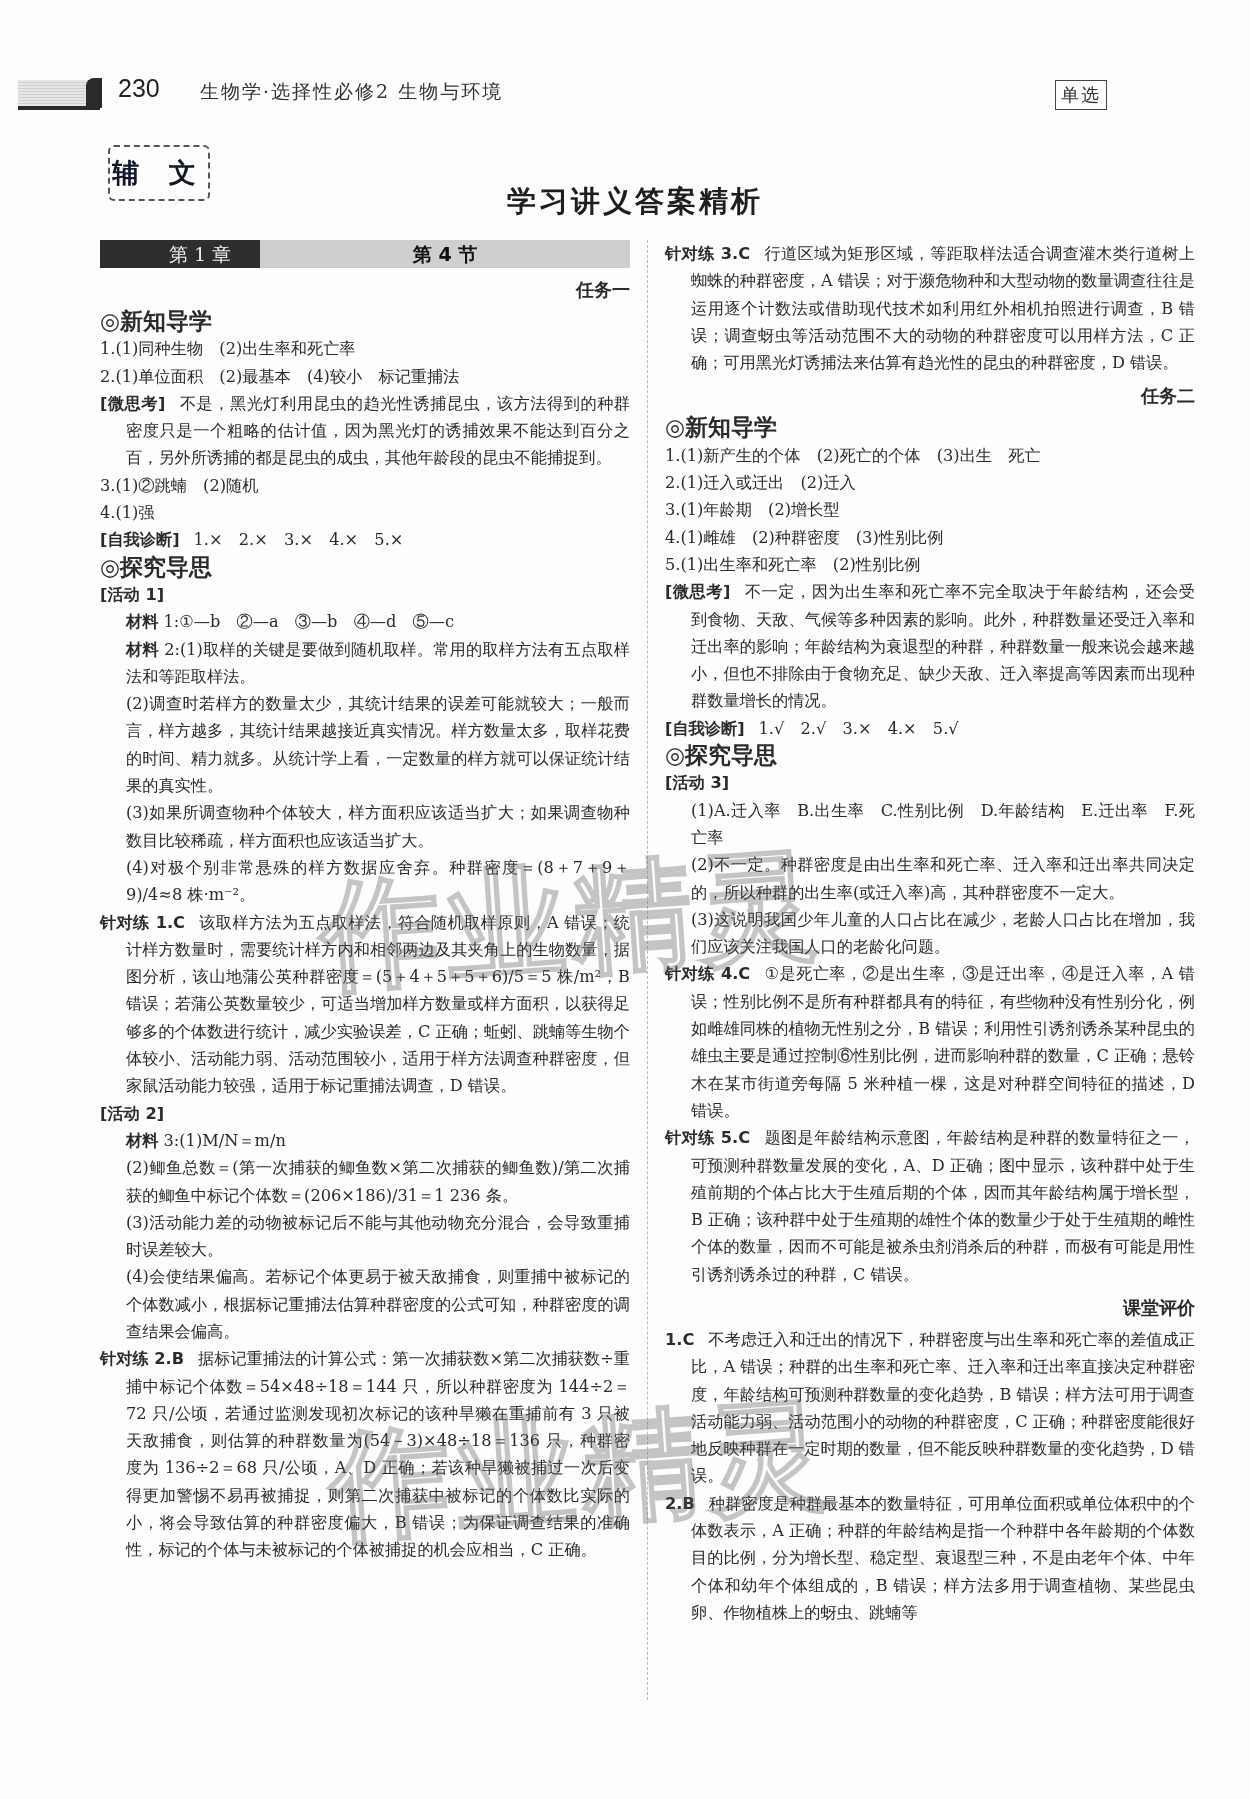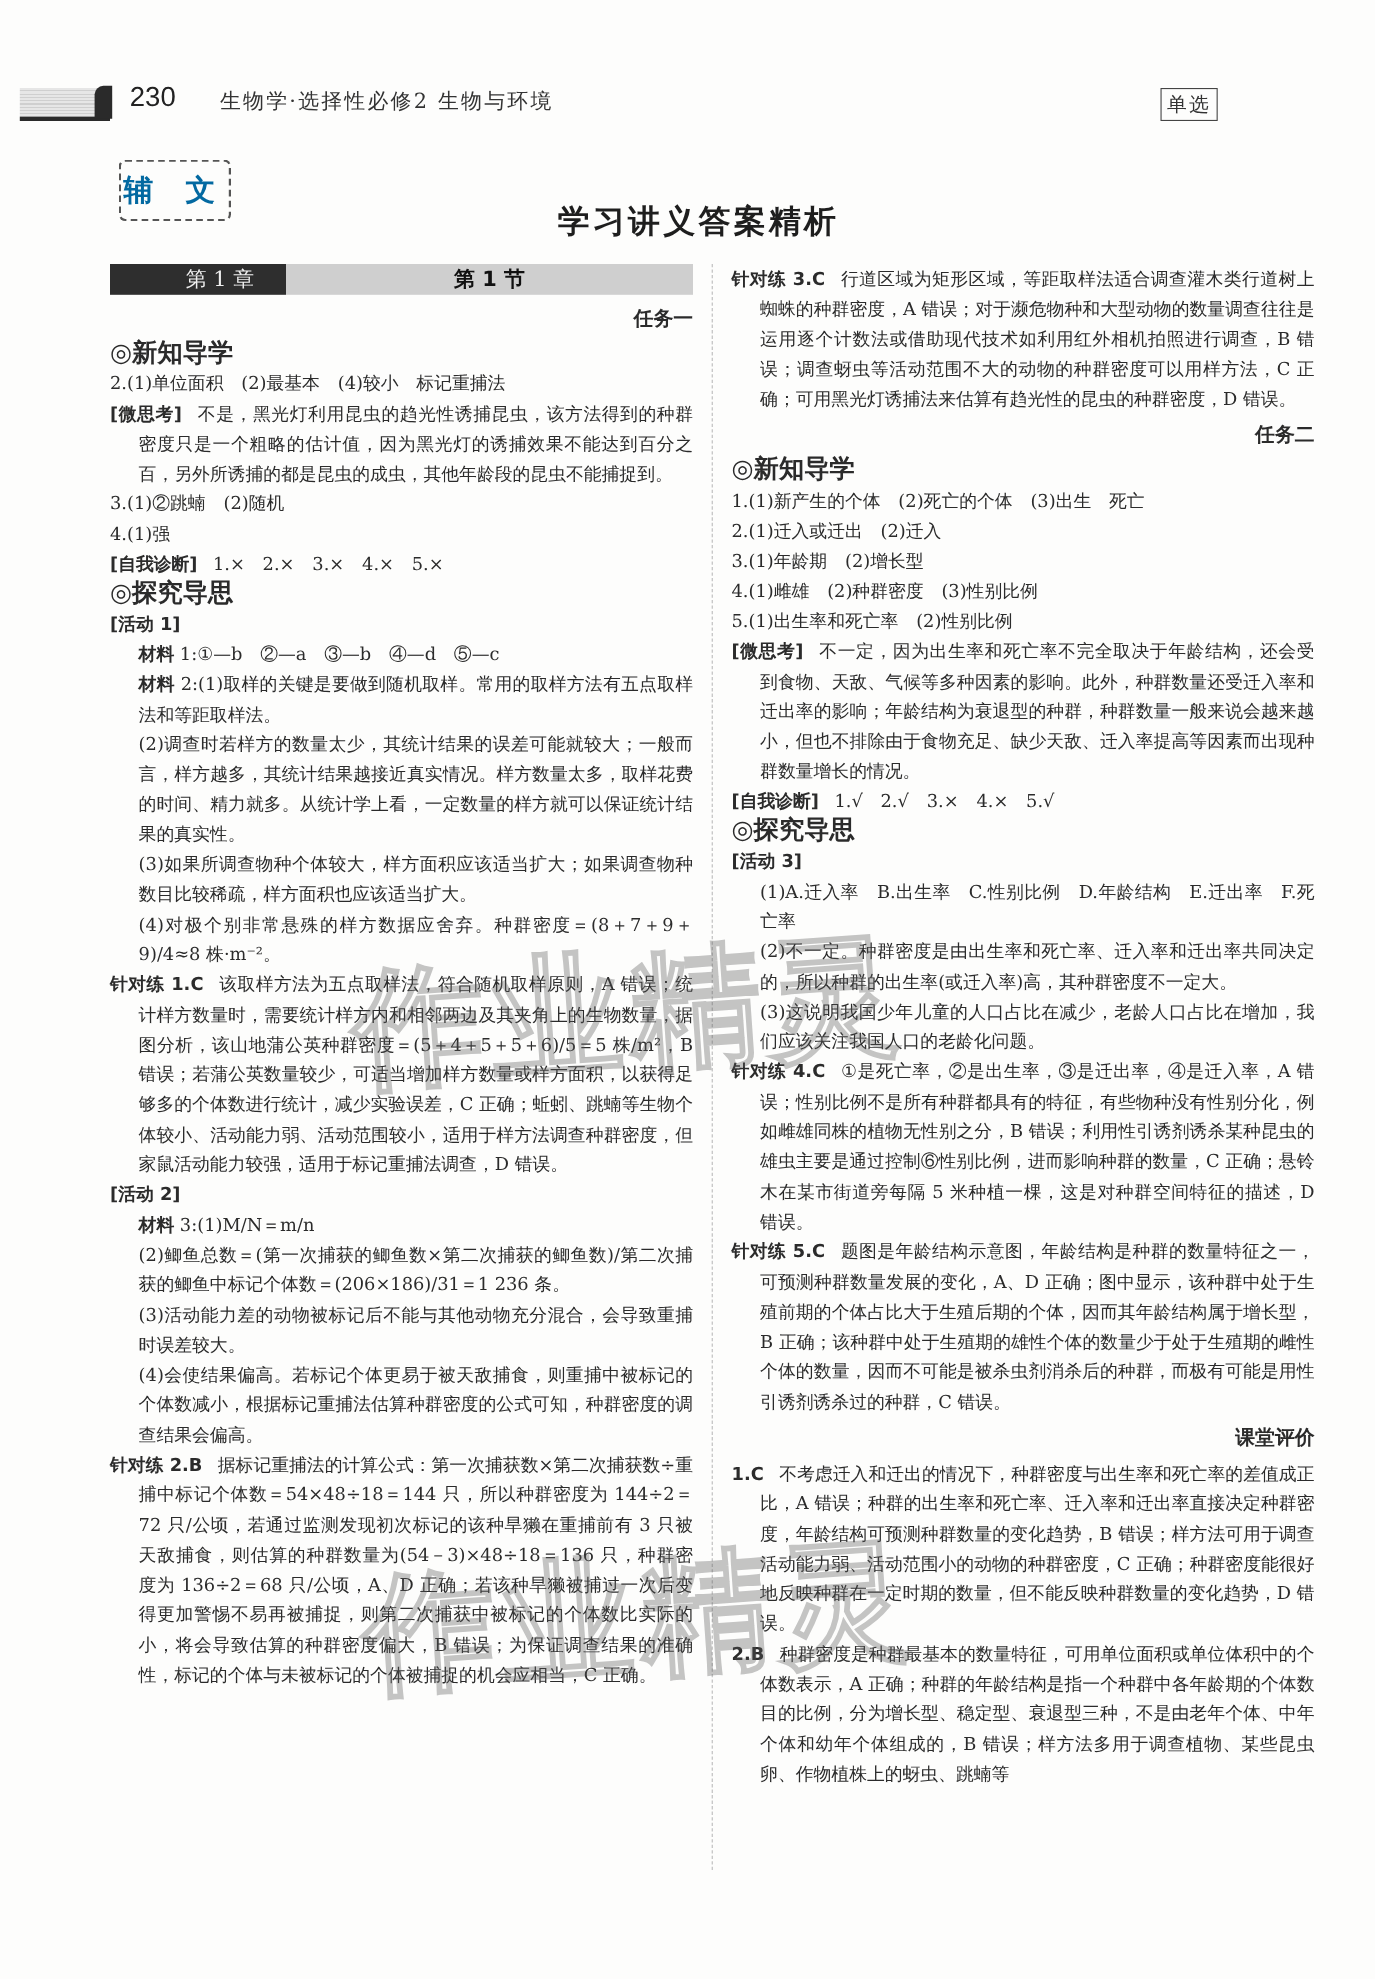--- a/index.html
+++ b/index.html
@@ -22,21 +22,21 @@
     font-size: 25px; color: #222;
   }
   .running-title { position: absolute; left: 200px; top: 7px; font-size: 19px; color: #333; letter-spacing: 2px; }
   .badge-single {
     position: absolute; left: 1055px; top: 8px; border: 1.5px solid #444; padding: 2px 5px;
     font-size: 18px; letter-spacing: 2px; color: #333;
   }
   .fuwen-box {
     position: absolute; left: 108px; top: 145px; width: 98px; height: 52px;
     border: 2px dashed #555; border-radius: 6px; display: flex; align-items: center; justify-content: center;
-    font-family: "DejaVu Sans", sans-serif; font-weight: bold; font-size: 27px; letter-spacing: 10px; color: #0369a1;
+    font-family: "DejaVu Sans", sans-serif; font-weight: bold; font-size: 27px; letter-spacing: 10px; color: #0f172a;
   }
   .main-title {
     position: absolute; left: 10px; width: 1250px; top: 182px; text-align: center;
     font-family: "DejaVu Sans", sans-serif; font-weight: bold; font-size: 29px; letter-spacing: 3px; color: #1e1e1e;
   }
   .column { position: absolute; top: 240px; font-size: 16.2px; line-height: 27.3px; }
   .col-left { left: 100px; width: 530px; }
   .col-right { left: 665px; width: 530px; }
   .col-divider { position: absolute; left: 647px; top: 240px; width: 1px; height: 1460px; border-left: 1px dashed #bbb; }
   .chapter-bar { display: flex; height: 28px; margin-bottom: 8px; }
@@ -76,24 +76,25 @@
 </div>
 
 <div class="fuwen-box">辅 文</div>
 <div class="main-title">学习讲义答案精析</div>
 
 <div class="col-divider"></div>
 
 <div class="column col-left">
   <div class="chapter-bar">
     <div class="chapter-label">第 1 章</div>
-    <div class="section-label">第 1 节</div>
+    <div class="section-label">第 4 节</div>
   </div>
   <div class="task-title">任务一</div>
   <div class="sub-heading">◎新知导学</div>
+  <div class="line">1.(1)同种生物　(2)出生率和死亡率</div>
   <div class="line">2.(1)单位面积　(2)最基本　(4)较小　标记重捕法</div>
   <div class="line hang">
     <span class="bracket-tag">[微思考]</span><span class="gap"></span><span>不是，黑光灯利用昆虫的趋光性诱捕昆虫，该方法得到的种群密度只是一个粗略的估计值，因为黑光灯的诱捕效果不能达到百分之百，另外所诱捕的都是昆虫的成虫，其他年龄段的昆虫不能捕捉到。</span>
   </div>
   <div class="line">3.(1)②跳蝻　(2)随机</div>
   <div class="line">4.(1)强</div>
   <div class="line">
     <span class="bracket-tag">[自我诊断]</span><span class="gap"></span><span>1.×　2.×　3.×　4.×　5.×</span>
   </div>
   <div class="sub-heading">◎探究导思</div>

